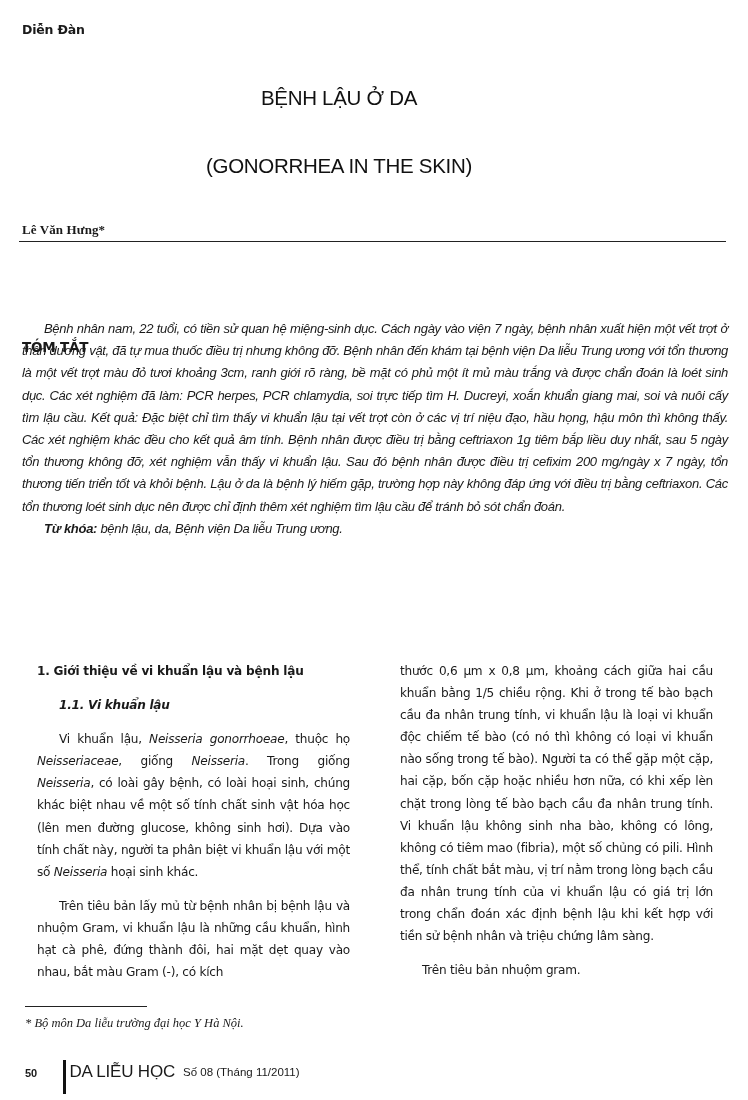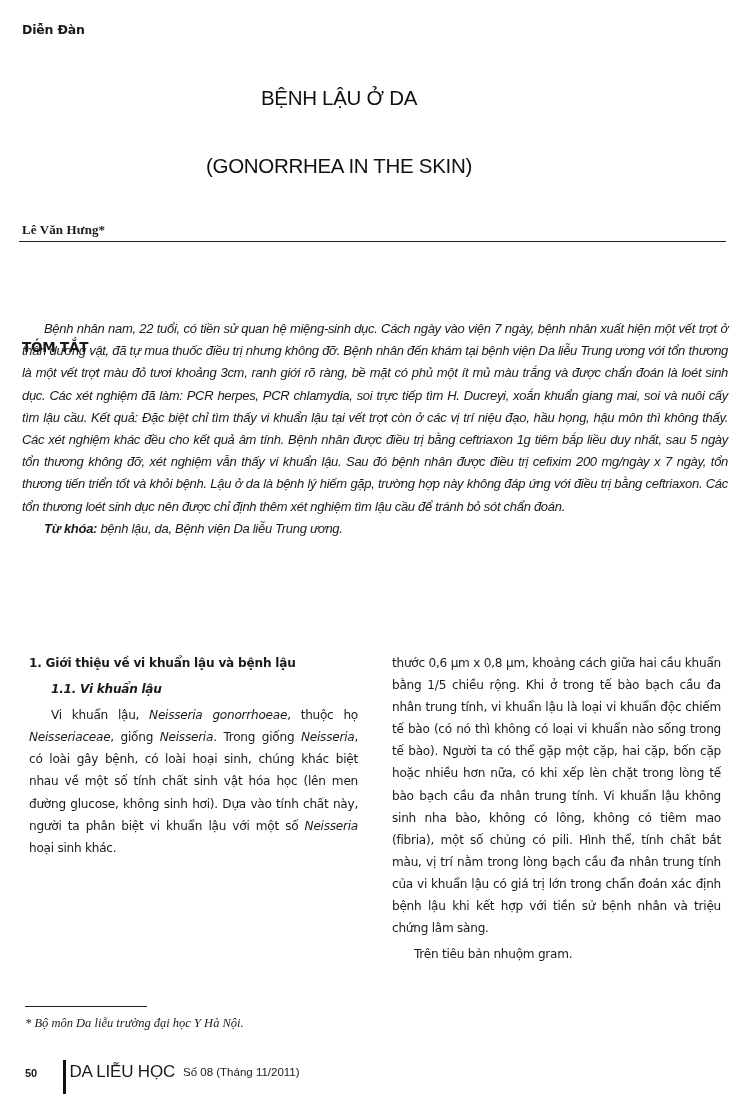--- a/index.html
+++ b/index.html
@@ -10,21 +10,21 @@
   .title.t2 { top: 119px; margin-top: 35px; }
   .author { position: absolute; left: 22px; top: 222px; font-family: "Liberation Serif", serif; font-size: 13px; font-weight: bold; letter-spacing: 0.1px; }
   .rule { position: absolute; left: 19px; top: 241px; width: 707px; height: 0; border-top: 1.5px solid #222; }
   .abstract-heading { position: absolute; left: 22px; top: 291px; font-size: 13.5px; font-weight: bold; letter-spacing: -0.2px; margin-top: 48px; }
   .abstract { position: absolute; left: 22px; top: 318px; width: 706px; font-family: "Liberation Sans", sans-serif; font-style: italic; font-size: 13px; line-height: 22.2px; text-align: justify; letter-spacing: -0.3px; }
   .abstract p { margin: 0; text-indent: 22px; }
   .abstract .kw-label { font-weight: bold; }
   .col { position: absolute; top: 648px; font-family: "DejaVu Sans", sans-serif; font-size: 12.1px; line-height: 22.1px; text-align: justify; letter-spacing: -0.25px; }
   .col.left { left: 25px; width: 337px; }
   .col.right { left: 388px; width: 337px; }
-  .col p { margin: 4px; text-indent: 22px; }
+  .col p { margin: 12px; text-indent: 22px; }
   .col .h1 { font-weight: bold; text-indent: 0; letter-spacing: -0.2px; }
   .col .h2 { font-weight: bold; font-style: italic; text-indent: 22px; }
   .col .noindent { text-indent: 0; }
   .footnote-rule { position: absolute; left: 25px; top: 1006px; width: 122px; border-top: 1px solid #222; }
   .footnote { position: absolute; left: 25px; top: 1016px; font-family: "Liberation Serif", serif; font-style: italic; font-size: 12.5px; }
   .footer { position: absolute; left: 25px; top: 1060px; height: 32px; display: flex; align-items: flex-start; }
   .footer .page-num { font-family: "Liberation Sans", sans-serif; font-weight: bold; font-size: 11px; margin-top: 7px; width: 38px; }
   .footer .bar { width: 2.5px; height: 34px; background: #111; margin-right: 4px; }
   .footer .journal { font-family: "Liberation Sans", sans-serif; font-size: 17px; margin-top: 2px; letter-spacing: -0.2px; }
   .footer .issue { font-family: "Liberation Sans", sans-serif; font-size: 11.5px; margin-top: 6px; margin-left: 8px; }
@@ -44,20 +44,21 @@
 <div class="abstract-heading">TÓM TẮT</div>
 <div class="abstract">
   <p>Bệnh nhân nam, 22 tuổi, có tiền sử quan hệ miệng-sinh dục. Cách ngày vào viện 7 ngày, bệnh nhân xuất hiện một vết trợt ở thân dương vật, đã tự mua thuốc điều trị nhưng không đỡ. Bệnh nhân đến khám tại bệnh viện Da liễu Trung ương với tổn thương là một vết trợt màu đỏ tươi khoảng 3cm, ranh giới rõ ràng, bề mặt có phủ một ít mủ màu trắng và được chẩn đoán là loét sinh dục. Các xét nghiệm đã làm: PCR herpes, PCR chlamydia, soi trực tiếp tìm H. Ducreyi, xoắn khuẩn giang mai, soi và nuôi cấy tìm lậu cầu. Kết quả: Đặc biệt chỉ tìm thấy vi khuẩn lậu tại vết trợt còn ở các vị trí niệu đạo, hầu họng, hậu môn thì không thấy. Các xét nghiệm khác đều cho kết quả âm tính. Bệnh nhân được điều trị bằng ceftriaxon 1g tiêm bắp liều duy nhất, sau 5 ngày tổn thương không đỡ, xét nghiệm vẫn thấy vi khuẩn lậu. Sau đó bệnh nhân được điều trị cefixim 200 mg/ngày x 7 ngày, tổn thương tiến triển tốt và khỏi bệnh. Lậu ở da là bệnh lý hiếm gặp, trường hợp này không đáp ứng với điều trị bằng ceftriaxon. Các tổn thương loét sinh dục nên được chỉ định thêm xét nghiệm tìm lậu cầu để tránh bỏ sót chẩn đoán.</p>
   <p><span class="kw-label">Từ khóa:</span><span> bệnh lậu, da, Bệnh viện Da liễu Trung ương.</span></p>
 </div>
 
 <div class="col left">
   <p class="h1">1. Giới thiệu về vi khuẩn lậu và bệnh lậu</p>
   <p class="h2">1.1. Vi khuẩn lậu</p>
   <p><span>Vi khuẩn lậu, </span><i>Neisseria gonorrhoeae</i><span>, thuộc họ </span><i>Neisseriaceae</i><span>, giống </span><i>Neisseria</i><span>. Trong giống </span><i>Neisseria</i><span>, có loài gây bệnh, có loài hoại sinh, chúng khác biệt nhau về một số tính chất sinh vật hóa học (lên men đường glucose, không sinh hơi). Dựa vào tính chất này, người ta phân biệt vi khuẩn lậu với một số </span><i>Neisseria</i><span> hoại sinh khác.</span></p>
+  <p>Trên tiêu bản lấy mủ từ bệnh nhân bị bệnh lậu và nhuộm Gram, vi khuẩn lậu là những cầu khuẩn, hình hạt cà phê, đứng thành đôi, hai mặt dẹt quay vào nhau, bắt màu Gram (-), có kích</p>
 </div>
 
 <div class="col right">
   <p class="noindent">thước 0,6 µm x 0,8 µm, khoảng cách giữa hai cầu khuẩn bằng 1/5 chiều rộng. Khi ở trong tế bào bạch cầu đa nhân trung tính, vi khuẩn lậu là loại vi khuẩn độc chiếm tế bào (có nó thì không có loại vi khuẩn nào sống trong tế bào). Người ta có thể gặp một cặp, hai cặp, bốn cặp hoặc nhiều hơn nữa, có khi xếp lèn chặt trong lòng tế bào bạch cầu đa nhân trung tính. Vi khuẩn lậu không sinh nha bào, không có lông, không có tiêm mao (fibria), một số chủng có pili. Hình thể, tính chất bắt màu, vị trí nằm trong lòng bạch cầu đa nhân trung tính của vi khuẩn lậu có giá trị lớn trong chẩn đoán xác định bệnh lậu khi kết hợp với tiền sử bệnh nhân và triệu chứng lâm sàng.</p>
   <p>Trên tiêu bản nhuộm gram.</p>
 </div>
 
 <div class="footnote-rule"></div>
 <div class="footnote">* Bộ môn Da liễu trường đại học Y Hà Nội.</div>
 

